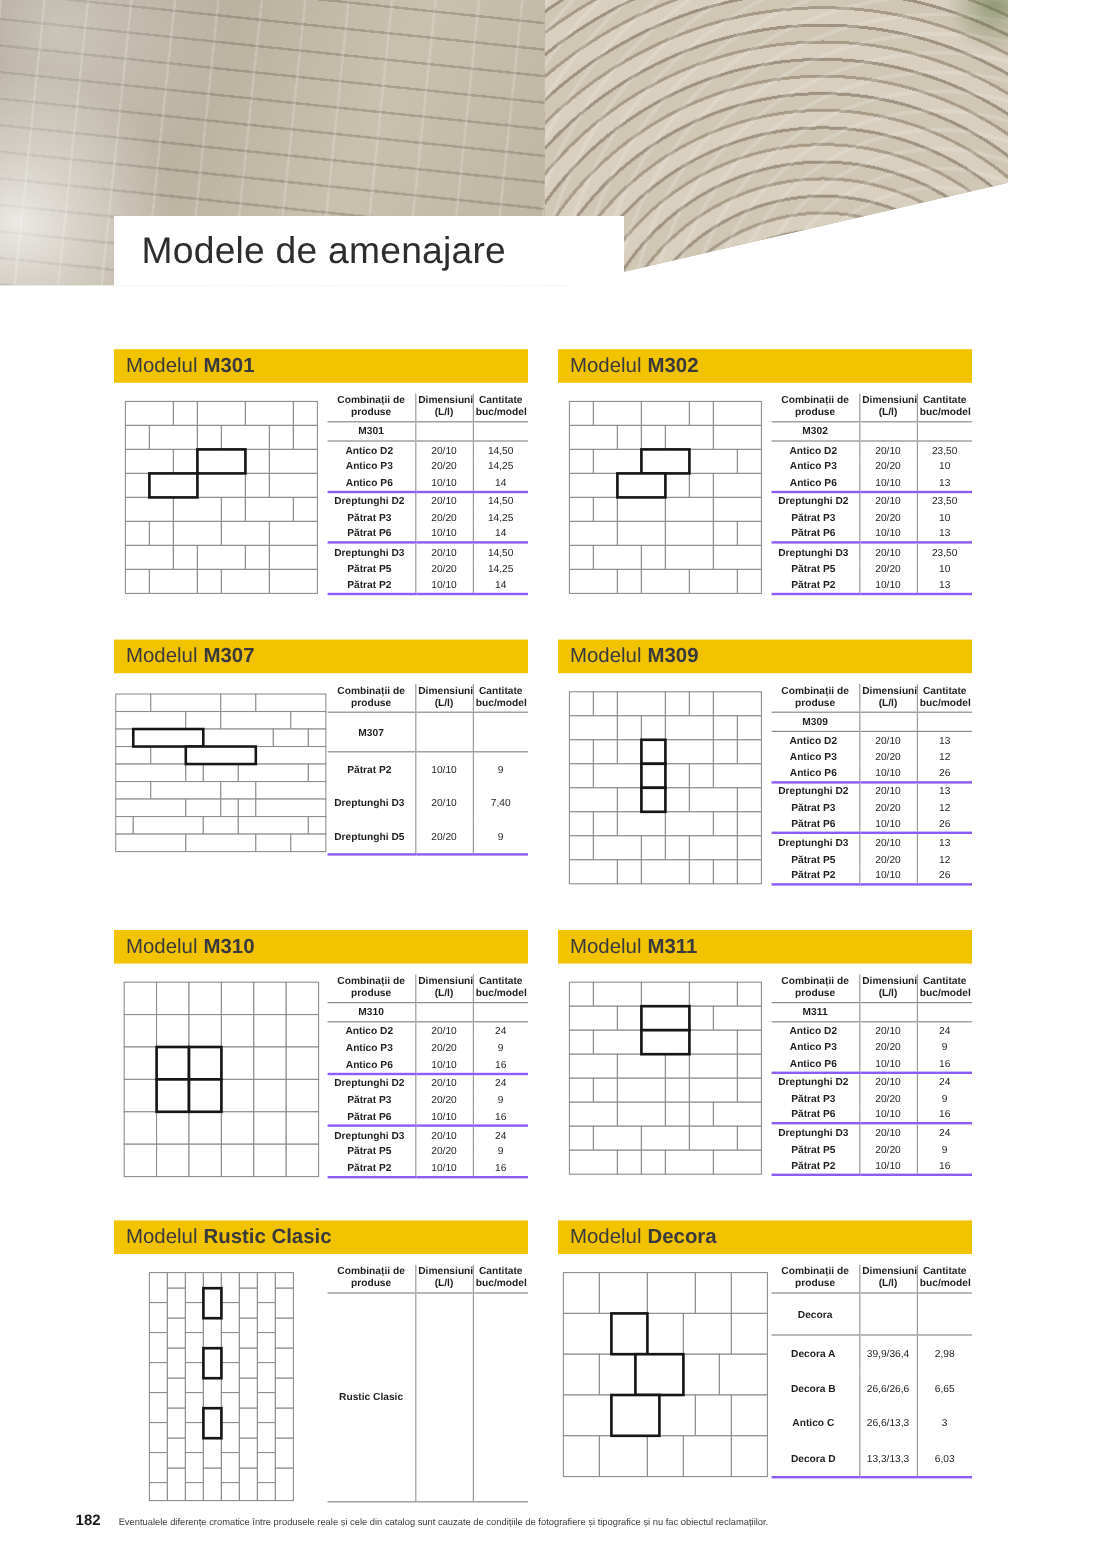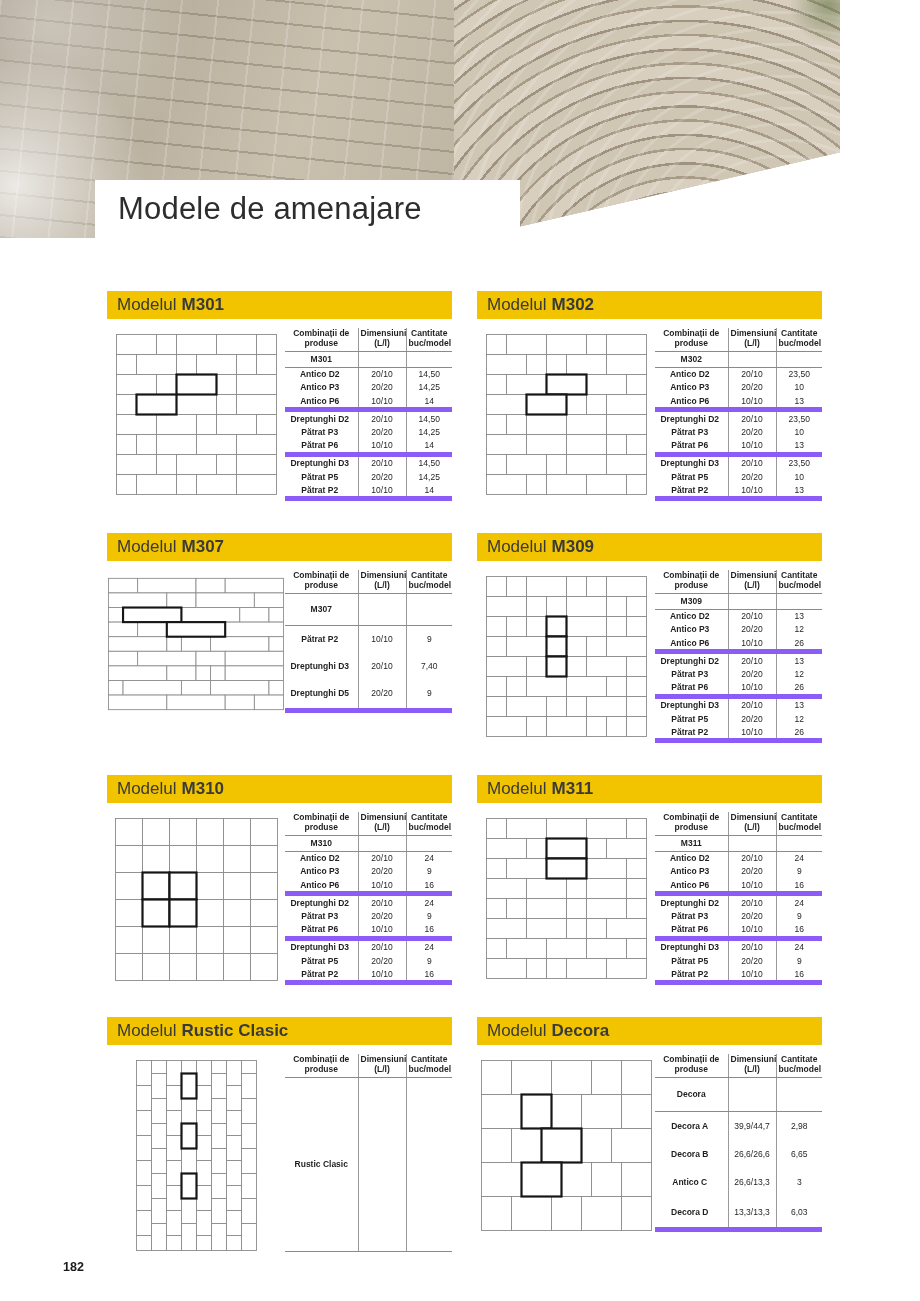--- a/index.html
+++ b/index.html
@@ -23,41 +23,41 @@
     background:
       radial-gradient(circle at 97% 2%, rgba(96,116,66,0.55), rgba(96,116,66,0) 9%),
       repeating-radial-gradient(circle at 85% 120%, rgba(255,255,255,0.16) 0 3px, transparent 3px 16px),
       repeating-radial-gradient(circle at 60% 140%, #d8cfbf 0 12px, #a89b87 12px 14.5px, #cfc6b4 14.5px 26px, #9f9280 26px 28.5px),
       linear-gradient(100deg, #c0b6a4, #d6cebf); }
   .title-box { position: absolute; left: 95px; bottom: 0; width: 425px; height: 58px;
     background: #ffffff; display: flex; align-items: center; padding-left: 23px; }
   .title-box h1 { font-size: 31px; font-weight: 400; color: #2d2d2d; letter-spacing: 0.2px; }
 
   
-  .models { position: absolute; top: 291px; left: 107px; width: 715px;
+  .models { position: absolute; top: 291px; left: 95px; width: 715px;
     display: grid; grid-template-columns: 345px 345px; column-gap: 25px; row-gap: 28px; }
   .model { width: 345px; min-height: 214px; }
   .model-header { height: 28px; background: var(--accent, #F2C400); display: flex; align-items: center;
     padding-left: 10px; font-size: 17px; color: #3a3a3a; }
   .mh-name { font-weight: 700; margin-left: 5px; }
   .model-body { display: flex; margin-top: 9px; }
   .diagram { width: 178px; display: flex; justify-content: center; align-items: flex-start; padding-top: 5px; }
   .diagram svg { display: block; }
 
   
   .spec { width: 167px; border-collapse: collapse; table-layout: fixed; font-size: 8.5px; color: #1f1f1f; }
   .spec col.w1 { width: 73px; } .spec col.w2 { width: 48px; } .spec col.w3 { width: 46px; }
   .spec th { font-weight: 700; text-align: center; vertical-align: bottom; padding: 1px 2px 2px;
     line-height: 1.15; border-bottom: 1px solid #8a8a8a; }
   .spec td { padding: 1.5px 2px; line-height: 1.2; vertical-align: middle; }
   .spec .b, .spec th.hc2, .spec th.hc3 { border-left: 1px solid #9a9a9a; }
   .spec td.c1 { text-align: center; font-weight: 700; padding-right: 5px; }
   .spec td.c2, .spec td.c3 { text-align: center; }
   .spec tr.sub td { font-weight: 700; text-align: center; border-bottom: 1px solid #8a8a8a; padding: 2.5px 2px; }
-  .spec tr.gend td { border-bottom: 5px solid #8b5cf6; }
+  .spec tr.gend td { border-bottom: 2px solid #8b5cf6; }
 
   
   .footer { position: absolute; left: 63px; top: 1260px; width: 820px;
     display: flex; align-items: baseline; gap: 15px; }
   .pagenum { font-weight: 700; font-size: 12.5px; color: #1a1a1a; }
   .note { font-size: 7.8px; color: #3c3c3c; }
 </style>
 </head>
 <body>
 
@@ -912,21 +912,21 @@
           </tr>
         </thead>
         <tbody>
               <tr class="sub">
                 <td>Decora</td>
                 <td class="b"></td>
                 <td class="b"></td>
               </tr>
               <tr>
                 <td class="c1">Decora A</td>
-                <td class="c2 b">39,9/44,7</td>
+                <td class="c2 b">39,9/36,4</td>
                 <td class="c3 b">2,98</td>
               </tr>
               <tr>
                 <td class="c1">Decora B</td>
                 <td class="c2 b">26,6/26,6</td>
                 <td class="c3 b">6,65</td>
               </tr>
               <tr>
                 <td class="c1">Antico C</td>
                 <td class="c2 b">26,6/13,3</td>
@@ -938,15 +938,16 @@
                 <td class="c3 b">6,03</td>
               </tr>
             </tbody>
       </table>
     </div>
   </section>
 </main>
 
   <footer class="footer">
     <span class="pagenum">182</span>
+    <span class="note">Eventualele diferențe cromatice între produsele reale și cele din catalog sunt cauzate de condițiile de fotografiere și tipografice și nu fac obiectul reclamațiilor.</span>
   </footer>
 
 </div>
 
 </body></html>

